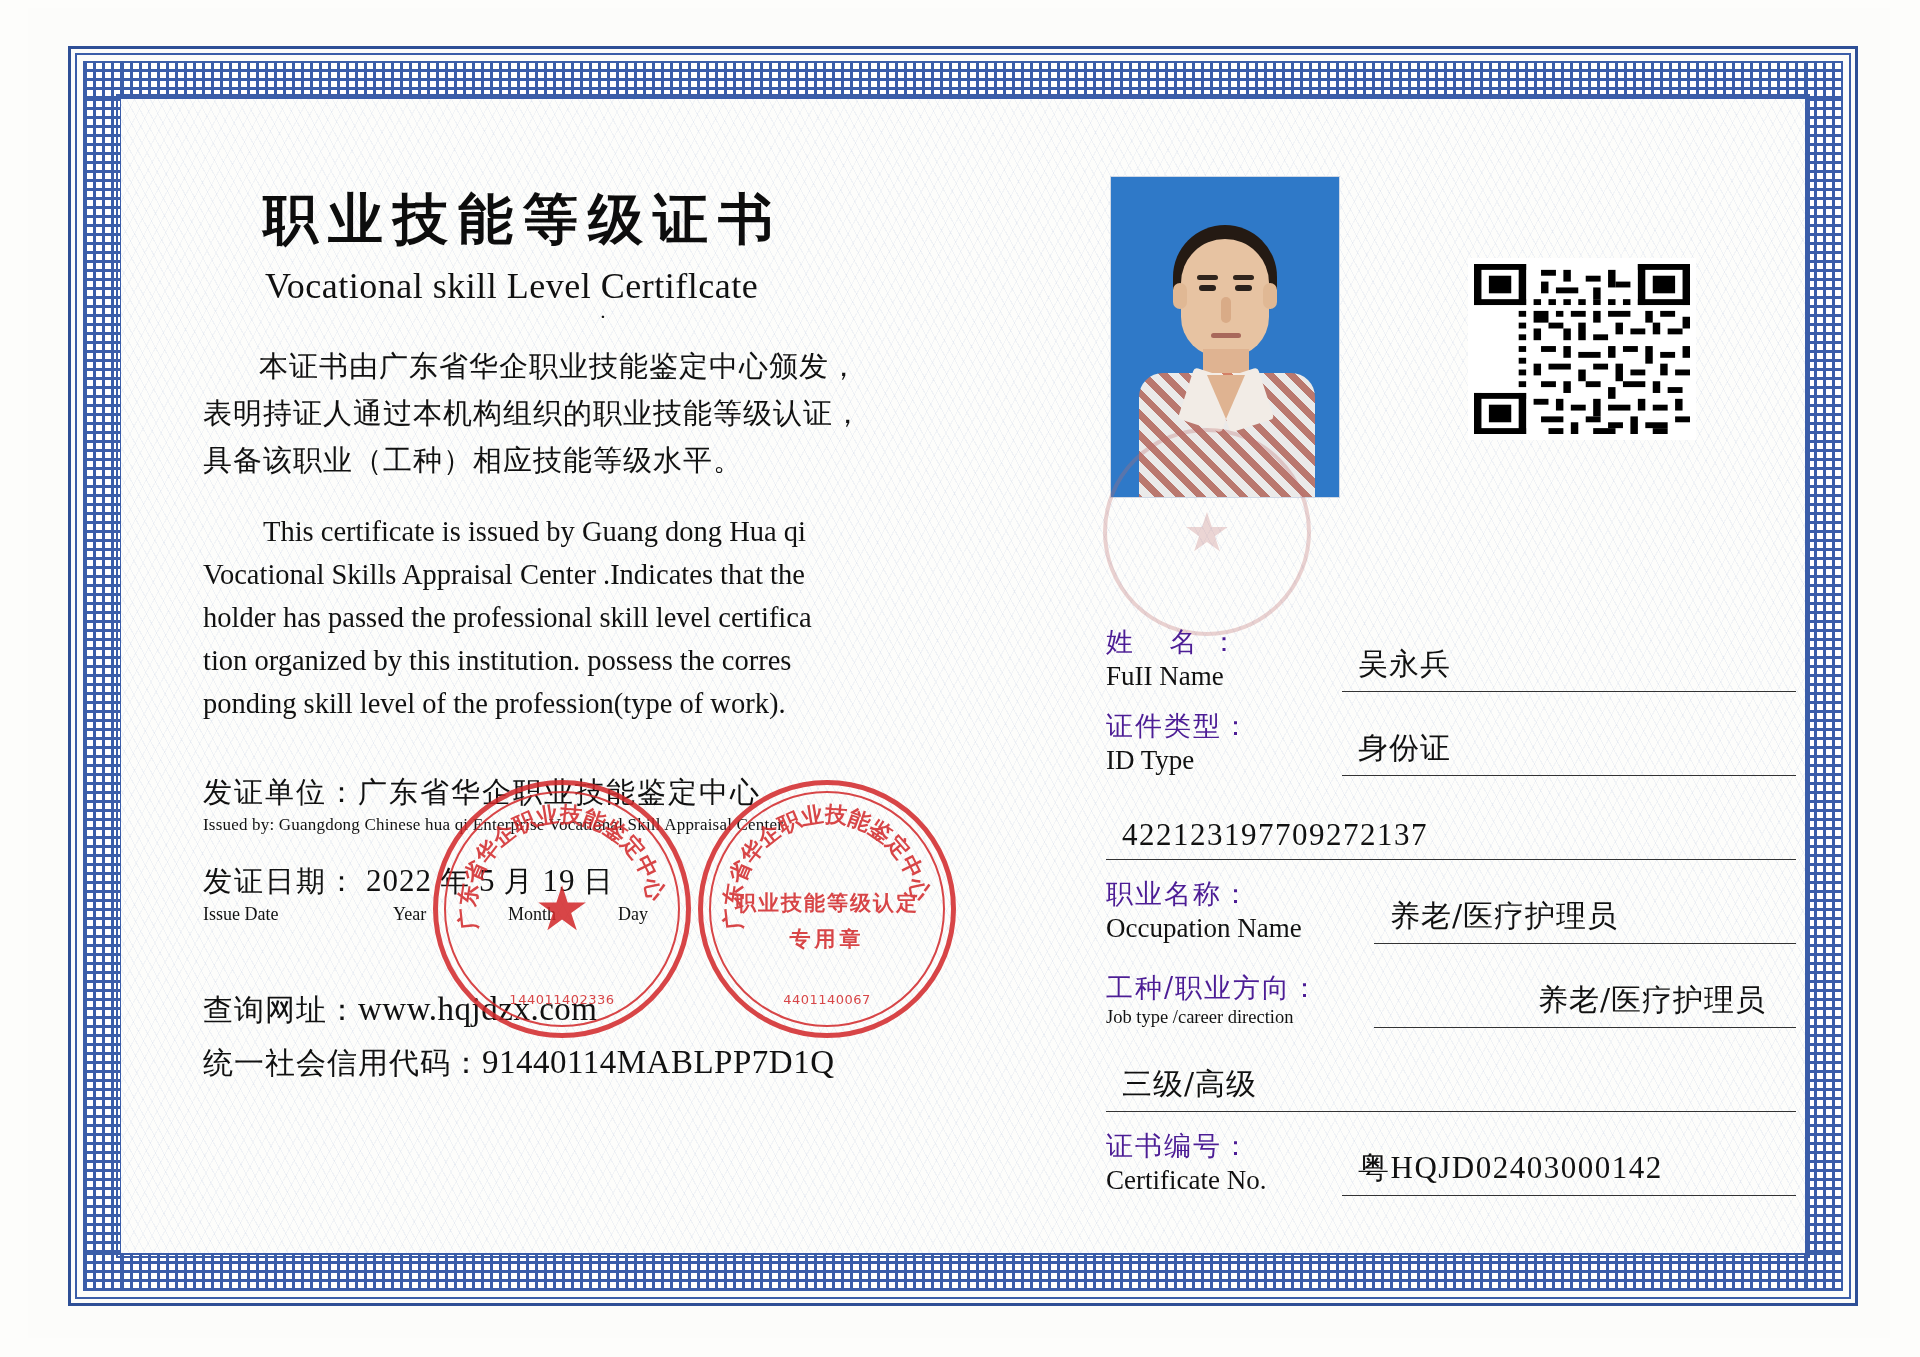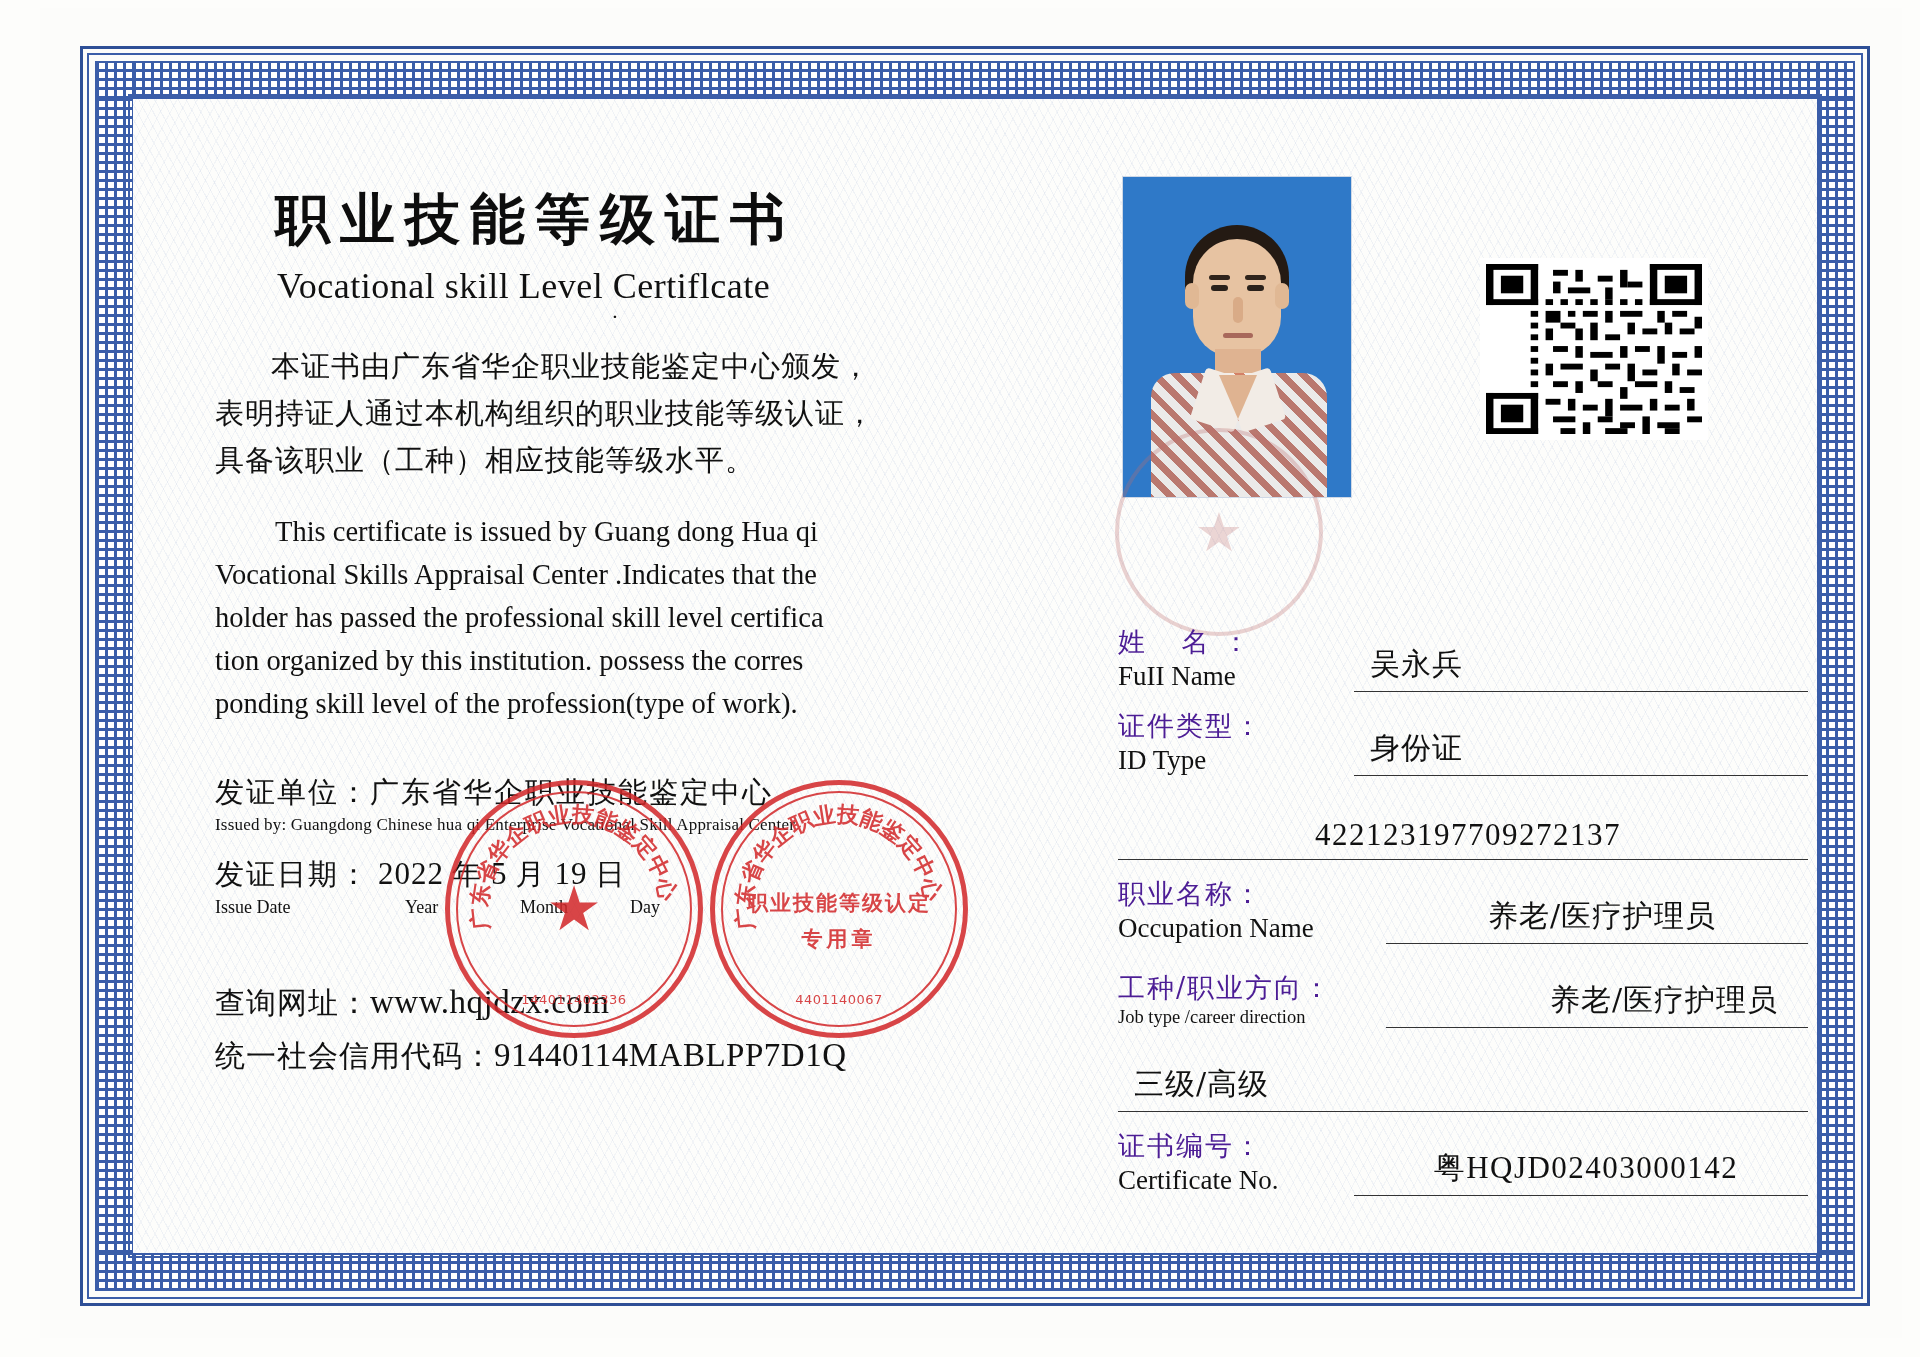--- a/index.html
+++ b/index.html
@@ -18,21 +18,21 @@
   #page {
     position: relative;
     width: 1920px;
     height: 1357px;
     background: #fdfdfb;
   }
 
   
   #scan {
     position: absolute;
-    left: 40px;
+    left: 28px;
     top: 8px;
     width: 1862px;
     height: 1330px;
     background: #fcfcfa;
   }
 
   
   .border-outer {
     position: absolute;
     left: 40px;
@@ -169,21 +169,21 @@
     color: #111;
   }
   .issuer-en {
     font-family: "Liberation Serif", serif;
     font-size: 17px;
     color: #111;
     margin-top: 2px;
     letter-spacing: 0.2px;
   }
 
-  .date-block { margin-top: 20px; }
+  .date-block { margin-top: 27px; }
   .date-line {
     display: flex;
     align-items: baseline;
     font-family: "DejaVu Serif", serif;
     font-size: 29px;
     color: #111;
     letter-spacing: 2px;
   }
   .date-val {
     font-family: "Liberation Serif", serif;
@@ -332,21 +332,21 @@
     font-size: 30px;
     color: #111;
     letter-spacing: 1px;
     padding-bottom: 2px;
   }
   .f-value .v.num {
     font-family: "Liberation Serif", serif;
     font-size: 31px;
     letter-spacing: 1.5px;
   }
-  .f-value.center { justify-content: center; }
+  .f-value.center { }
   .f-value.rightish { justify-content: flex-end; padding-right: 30px; }
   .f-labels.wide { width: 268px; flex: 0 0 268px; }
 
   
   .seal {
     position: absolute;
     border-radius: 50%;
     border: 5px solid #d2282a;
     color: #d2282a;
     opacity: 0.86;

